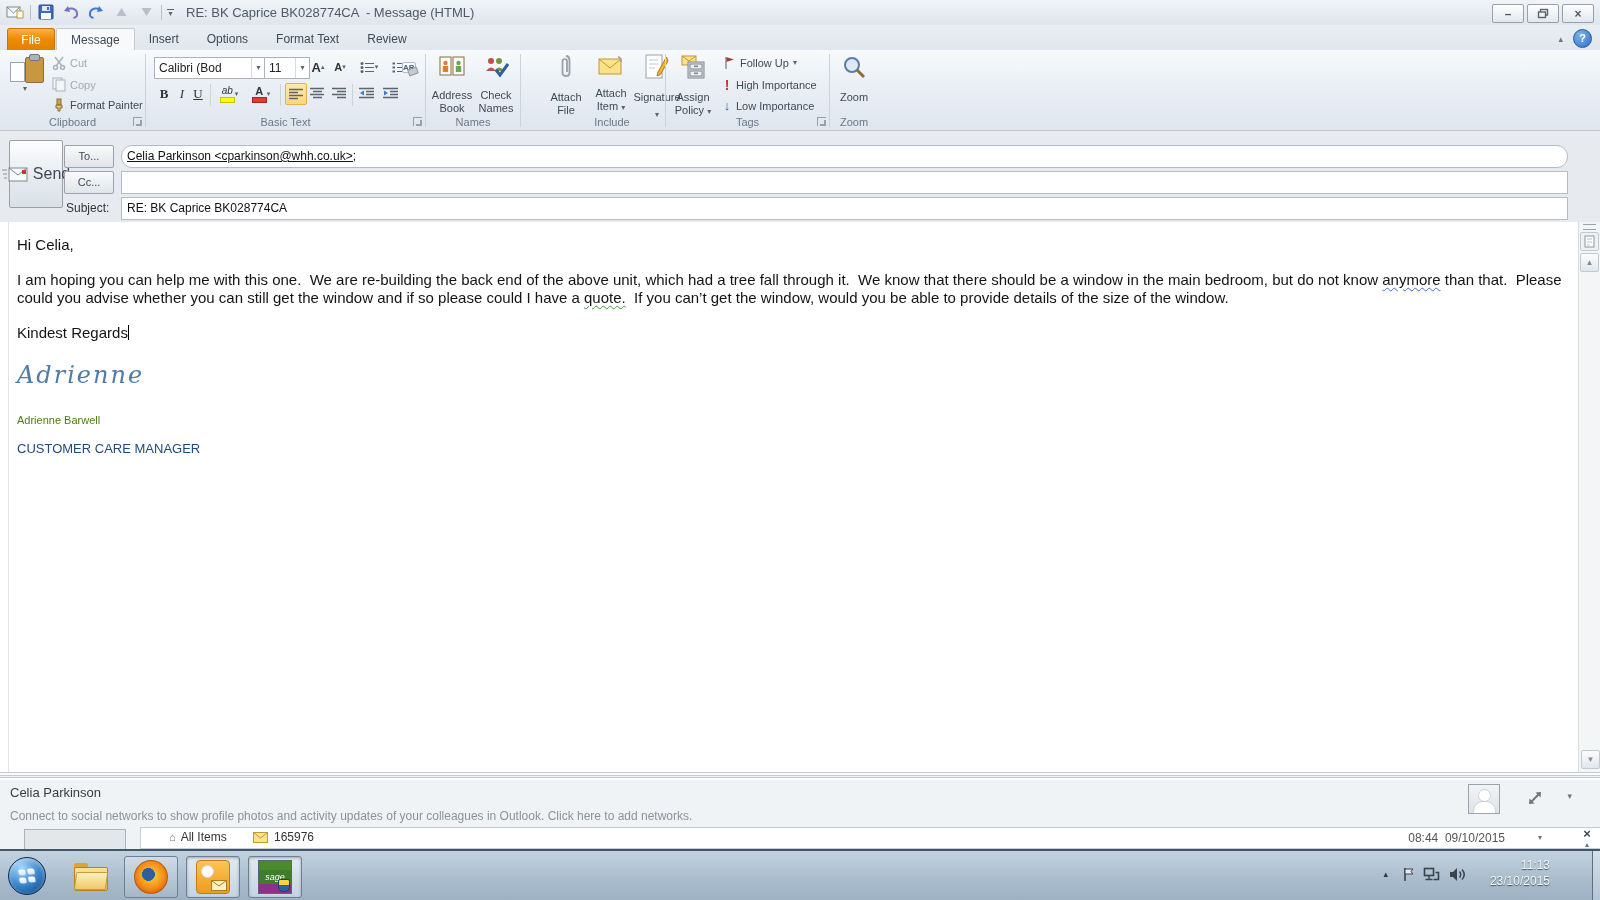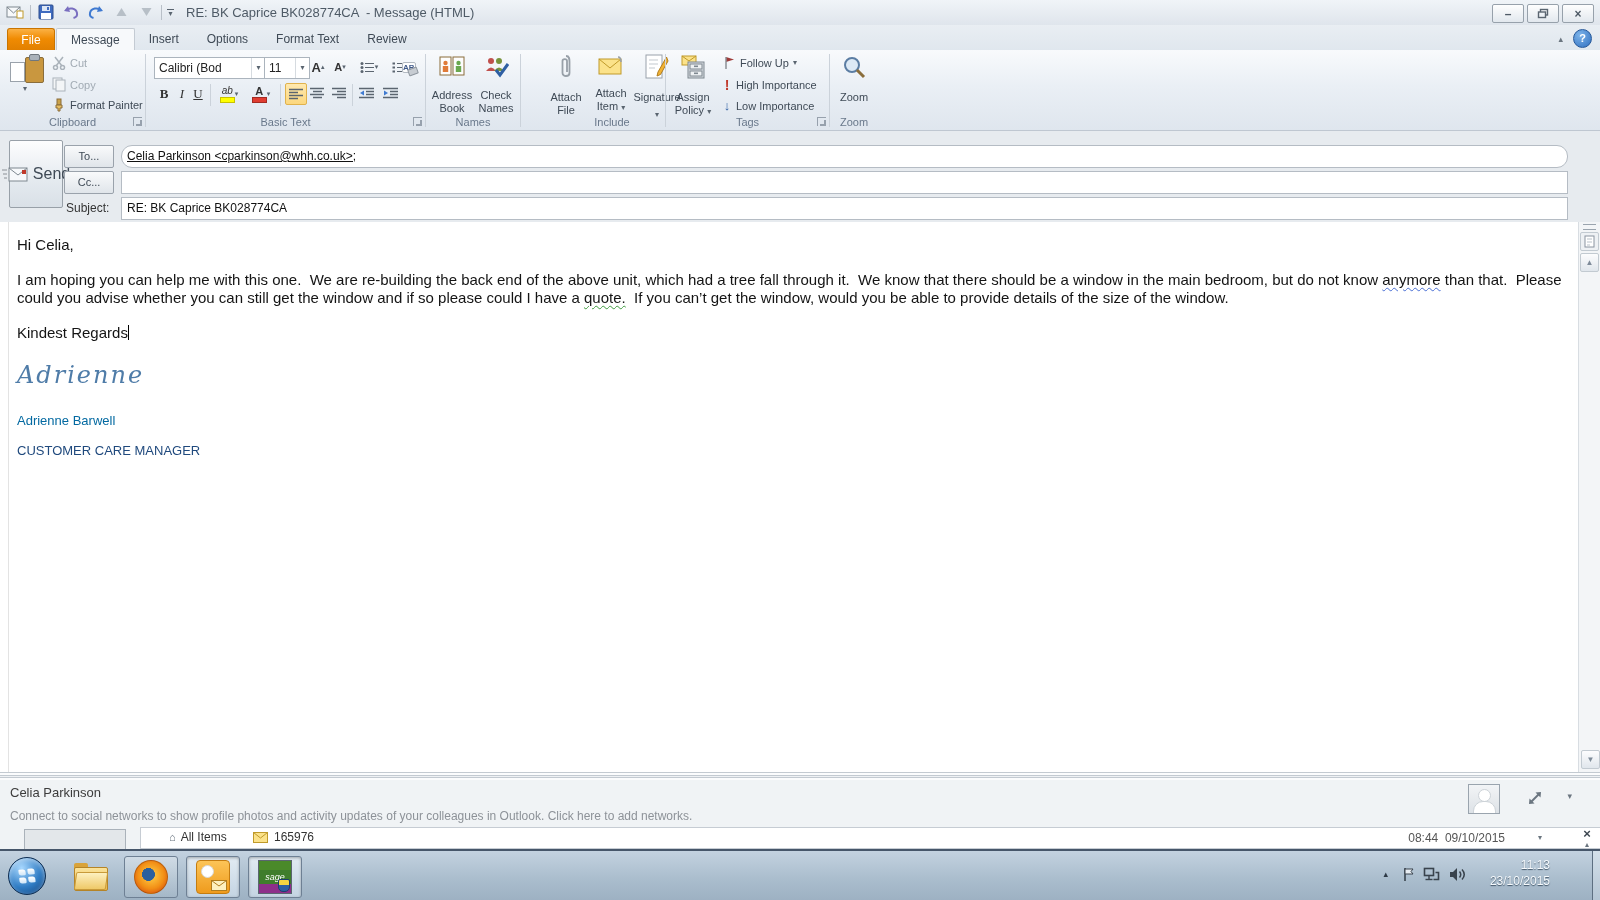--- a/index.html
+++ b/index.html
@@ -88,21 +88,21 @@
   
   .bodyarea{position:absolute;left:0;top:222px;right:0;height:550px;background:#fff;}
   .body-inner{position:absolute;left:8px;top:0;right:22px;bottom:0;border-left:1px solid #e3e3e3;
     padding:14px 10px 0 8px;font-size:15px;color:#141414;line-height:18px;}
   .para{white-space:pre-wrap;margin:0 0 17px 0;}
   .sq-blue{text-decoration:underline wavy #4a6fd4 1px;text-underline-offset:2px;}
   .sq-green{text-decoration:underline wavy #3f9b3f 1px;text-underline-offset:2px;}
   .cursor{display:inline-block;width:1px;height:15px;background:#000;vertical-align:-2px;}
   .sig-script{margin:24px 0 0 0;font-family:"DejaVu Serif",serif;font-style:italic;
     font-size:24px;letter-spacing:2px;color:#4f7ca8;}
-  .sig-name{margin-top:28px;font-size:13px;color:#0369a1;line-height:17px;}
+  .sig-name{margin-top:28px;font-size:11px;color:#4d7c0f;line-height:17px;}
   .sig-role{font-size:13px;color:#1f497d;line-height:17px;}
   .vscroll{position:absolute;right:0;top:0;width:21px;bottom:0;background:#f3f5f7;border-left:1px solid #d8dde2;}
   .vs-handle{margin:2px auto 2px auto;width:13px;height:4px;border-top:1px solid #9aa4ae;border-bottom:1px solid #9aa4ae;}
   .vs-btn{width:17px;height:17px;margin:2px auto 0 auto;border:1px solid #c2cad1;border-radius:2px;
     background:linear-gradient(#fdfdfe,#e0e6ec);display:flex;align-items:center;justify-content:center;
     font-size:8px;color:#7e8b99;}
   .vs-btn.bottom{position:absolute;bottom:3px;left:2px;margin:0;}
   .vs-icon{width:17px;height:17px;margin:1px auto 0 auto;border:1px solid #c2cad1;border-radius:2px;background:#eef1f4;
     display:flex;align-items:center;justify-content:center;}
 

